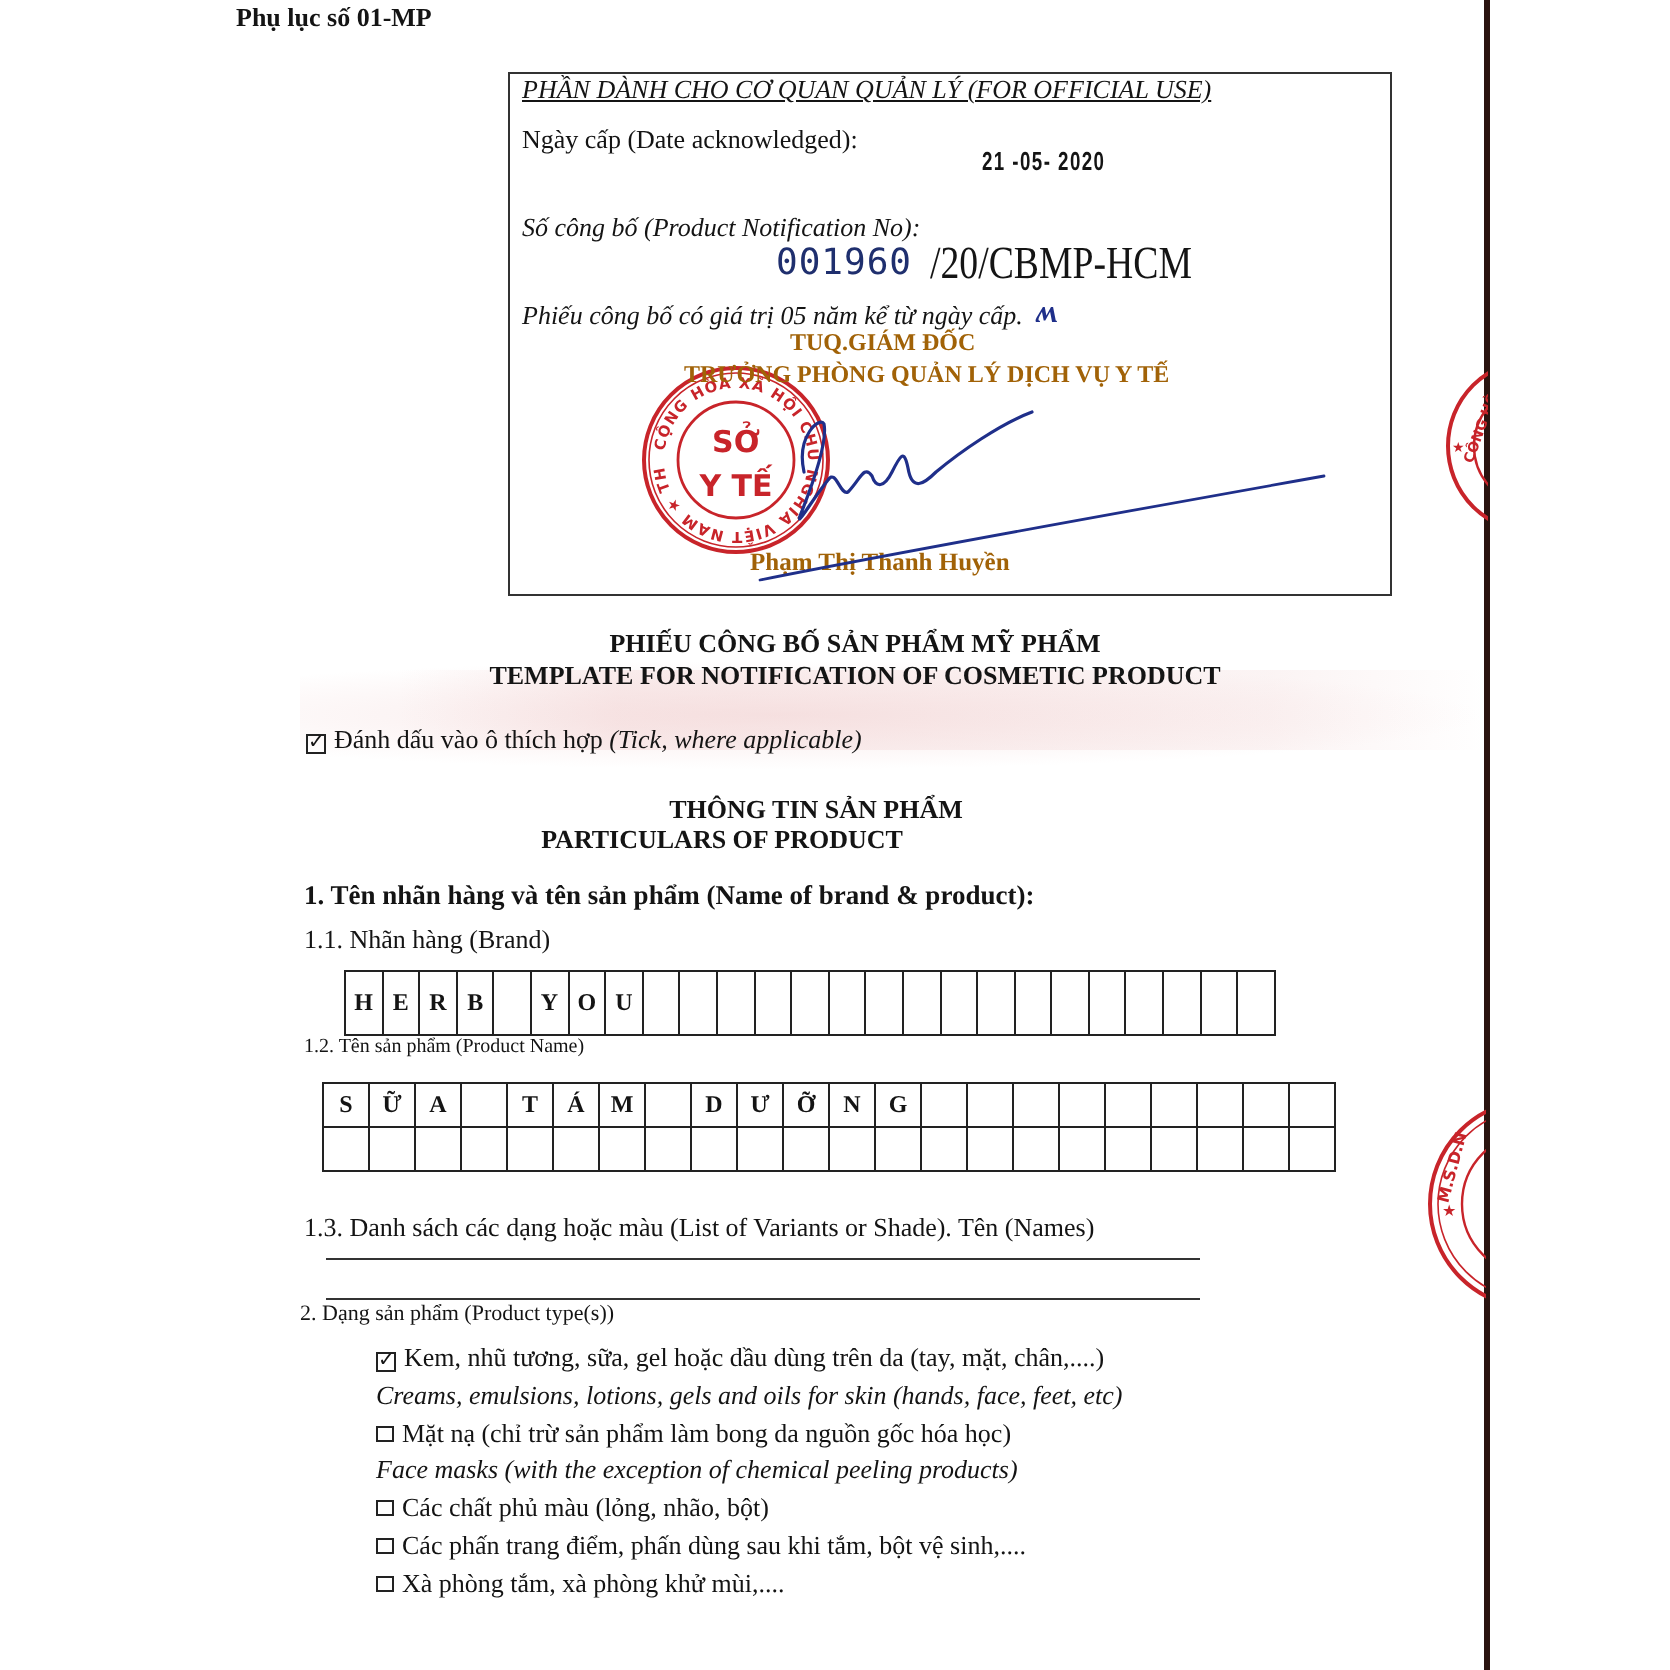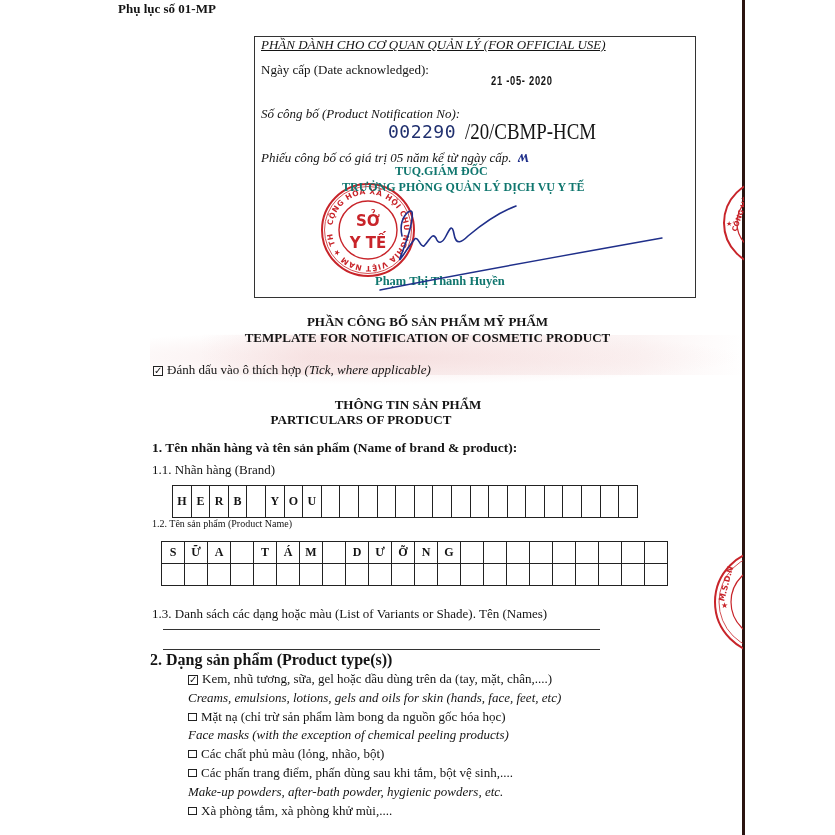--- a/index.html
+++ b/index.html
@@ -25,21 +25,21 @@
       box-sizing:border-box;
     }
     .ob-title { left:261px; top:37px; font-size:13px; font-style:italic; text-decoration:underline; }
     .ob-date-label { left:261px; top:62px; font-size:13px; }
     .ob-date { left:491px; top:73px; font-family:"Liberation Sans Narrow","Liberation Sans",sans-serif; font-size:13px; font-weight:bold; transform:scaleX(0.72); transform-origin:left; letter-spacing:1px; }
     .ob-no-label { left:261px; top:106px; font-size:13px; font-style:italic; }
     .ob-no-stamp { left:388px; top:121px; font-family:"DejaVu Sans Mono", monospace; font-size:18px; color:#1f2f6e; letter-spacing:0.5px; }
     .ob-no-suffix { left:465px; top:119px; font-size:23px; transform:scaleX(0.82); transform-origin:left; }
     .ob-validity { left:261px; top:150px; font-size:13px; font-style:italic; }
     .initial { left:518px; top:148px; font-size:16px; color:#1f2f8a; font-style:italic; font-weight:bold; }
-    .red { color:#0f766e;text-align:center; }
+    .red { color:#a16207;text-align:center; }
     .st-line1 { left:395px; top:164px; font-size:12px; font-weight:bold; }
     .st-line2 { left:342px; top:180px; font-size:12px; font-weight:bold; }
     .st-name { left:375px; top:274px; font-size:12.5px; font-weight:bold; }
     .seal { left:320px; top:182px; width:96px; height:96px; }
     .sig { left:340px; top:188px; width:330px; height:110px; }
     .edge-seal1 { left:722px; top:178px; width:22px; height:90px; overflow:hidden; }
     .edge-seal2 { left:713px; top:548px; width:30px; height:108px; overflow:hidden; }
     .h-title1 { left:0; width:835px; top:314px; text-align:center; font-size:13px; font-weight:bold; padding-left:20px; box-sizing:border-box; }
     .h-title2 { left:0; width:835px; top:330px; text-align:center; font-size:13px; font-weight:bold; padding-left:20px; box-sizing:border-box; }
     .tick-note { left:153px; top:362px; font-size:13px; }
@@ -52,21 +52,21 @@
     .grid-brand .cell { width:18.6px; height:100%; border-right:1.2px solid #222; box-sizing:border-box; display:flex; align-items:center; justify-content:center; font-size:12px; font-weight:bold; }
     .sub12 { left:152px; top:518px; font-size:10px; }
     .grid-prod { left:161px; top:541px; width:507px; display:flex; flex-direction:column; border:1.2px solid #222; box-sizing:border-box; }
     .grid-prod .row { display:flex; height:21px; }
     .grid-prod .row + .row { border-top:1.2px solid #222; }
     .grid-prod .cell { flex:1; border-right:1.2px solid #222; box-sizing:border-box; display:flex; align-items:center; justify-content:center; font-size:12px; font-weight:bold; }
     .grid-prod .cell:last-child { border-right:none; }
     .sub13 { left:152px; top:606px; font-size:13px; }
     .line13a { left:163px; top:629px; width:437px; height:0; border-top:1.2px solid #333; }
     .line13b { left:163px; top:649px; width:437px; height:0; border-top:1.2px solid #333; }
-    .sec2 { left:150px; top:651px; font-size:16px; font-weight:bold; }
+    .sec2 { left:150px; top:651px; font-size:11px; font-weight:normal; }
     .pt-list { left:188px; top:670px; font-size:13px; line-height:18.8px; }
     .pt-list .vi { white-space:nowrap; }
     .pt-list .en { font-style:italic; white-space:nowrap; }
     .cb { display:inline-block; width:10px; height:10px; border:1px solid #222; margin-right:4px; position:relative; top:0px; box-sizing:border-box; font-size:10px; line-height:8px; text-align:center; font-family:"DejaVu Sans",sans-serif; }
     .cb.small { width:9px; height:8px; }
   </style>
 </head>
 <body>
 
 <div class="abs pink-band"></div>
@@ -74,21 +74,21 @@
 
 <div class="abs annex">Phụ lục số 01-MP</div>
 
 <div class="abs page-edge"></div>
 
 <div class="abs official-box"></div>
 <div class="abs ob-title">PHẦN DÀNH CHO CƠ QUAN QUẢN LÝ (FOR OFFICIAL USE)</div>
 <div class="abs ob-date-label">Ngày cấp (Date acknowledged):</div>
 <div class="abs ob-date">21 -05- 2020</div>
 <div class="abs ob-no-label">Số công bố (Product Notification No):</div>
-<div class="abs ob-no-stamp">002290</div>
+<div class="abs ob-no-stamp">001960</div>
 <div class="abs ob-no-suffix">/20/CBMP-HCM</div>
 <div class="abs ob-validity">Phiếu công bố có giá trị 05 năm kể từ ngày cấp.</div>
 <div class="abs initial">ʍ</div>
 
 <svg class="abs seal" viewBox="0 0 96 96">
   <defs>
     <path id="ringPath" d="M48,48 m-36,0 a36,36 0 1,1 72,0 a36,36 0 1,1 -72,0"></path>
   </defs>
   <circle cx="48" cy="48" r="46" fill="none" stroke="#c8242a" stroke-width="2"></circle>
   <circle cx="48" cy="48" r="43.5" fill="none" stroke="#c8242a" stroke-width="0.8"></circle>
@@ -120,21 +120,21 @@
 <div class="abs edge-seal2">
   <svg width="108" height="108" viewBox="0 0 108 108" style="position:absolute;left:0;top:0">
     <circle cx="54" cy="54" r="52" fill="none" stroke="#c8242a" stroke-width="2"></circle>
     <circle cx="54" cy="54" r="48" fill="none" stroke="#c8242a" stroke-width="0.8"></circle>
     <circle cx="54" cy="54" r="36" fill="none" stroke="#c8242a" stroke-width="1.2"></circle>
     <text x="8" y="50" font-family="DejaVu Sans, sans-serif" font-size="8" font-weight="bold" fill="#c8242a" transform="rotate(-75 12 50)">M.S.D.N</text>
     <text x="8" y="60" font-size="8" fill="#c8242a">★</text>
   </svg>
 </div>
 
-<div class="abs h-title1">PHẦN CÔNG BỐ SẢN PHẨM MỸ PHẨM</div>
+<div class="abs h-title1">PHIẾU CÔNG BỐ SẢN PHẨM MỸ PHẨM</div>
 <div class="abs h-title2">TEMPLATE FOR NOTIFICATION OF COSMETIC PRODUCT</div>
 
 <div class="abs tick-note">
   <span class="cb">✓</span><span>Đánh dấu vào ô thích hợp</span> <i>(Tick, where applicable)</i>
 </div>
 
 <div class="abs h-info1">THÔNG TIN SẢN PHẨM</div>
 <div class="abs h-info2">PARTICULARS OF PRODUCT</div>
 
 <div class="abs sec1">1. Tên nhãn hàng và tên sản phẩm (Name of brand &amp; product):</div>
@@ -224,15 +224,14 @@
 <div class="abs line13b"></div>
 
 <div class="abs sec2">2. Dạng sản phẩm (Product type(s))</div>
 <div class="abs pt-list" id="ptList">
     <div class="vi"><span class="cb">✓</span><span>Kem, nhũ tương, sữa, gel hoặc dầu dùng trên da (tay, mặt, chân,....)</span></div>
     <div class="en">Creams, emulsions, lotions, gels and oils for skin (hands, face, feet, etc)</div>
     <div class="vi"><span class="cb small"></span><span>Mặt nạ (chỉ trừ sản phẩm làm bong da nguồn gốc hóa học)</span></div>
     <div class="en">Face masks (with the exception of chemical peeling products)</div>
     <div class="vi"><span class="cb small"></span><span>Các chất phủ màu (lỏng, nhão, bột)</span></div>
     <div class="vi"><span class="cb small"></span><span>Các phấn trang điểm, phấn dùng sau khi tắm, bột vệ sinh,....</span></div>
-    <div class="en">Make-up powders, after-bath powder, hygienic powders, etc.</div>
     <div class="vi"><span class="cb small"></span><span>Xà phòng tắm, xà phòng khử mùi,....</span></div>
   </div>
 
 </body></html>

